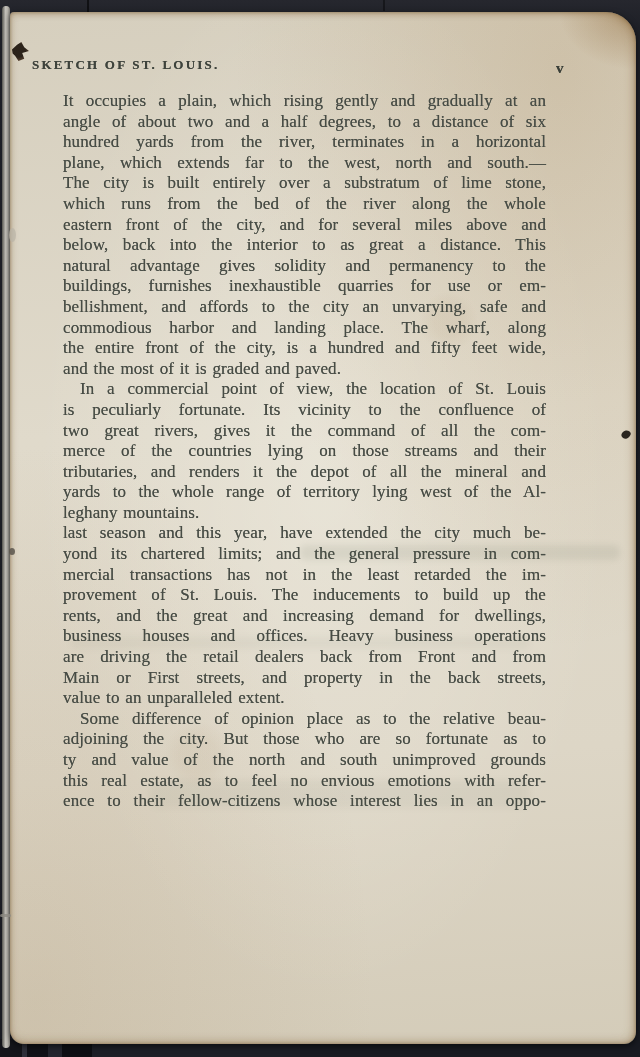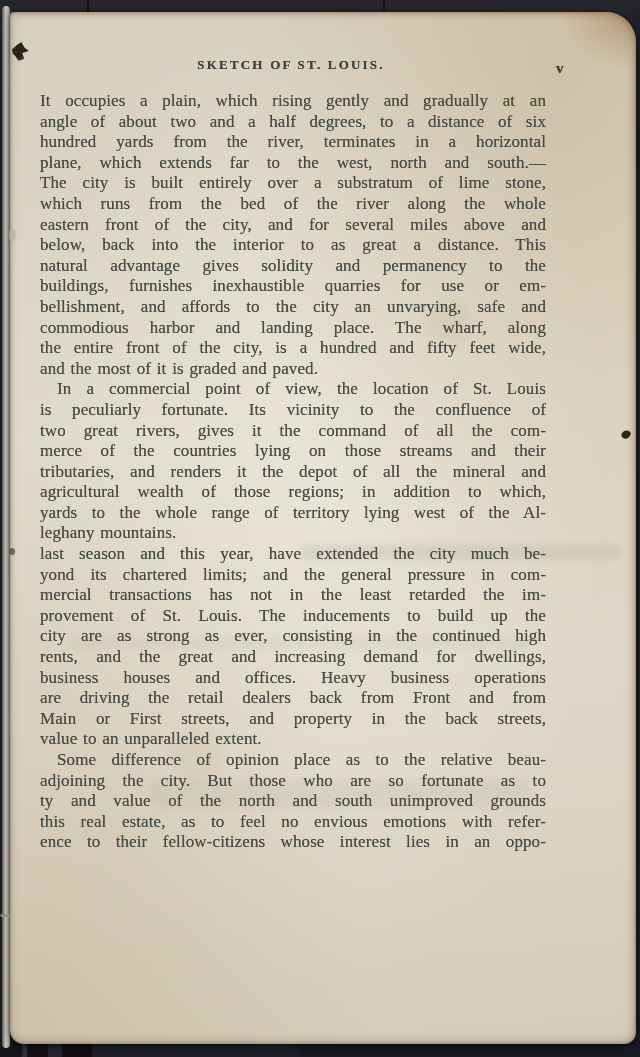--- a/index.html
+++ b/index.html
@@ -44,37 +44,37 @@
       inset 0 -3px 8px rgba(130,100,65,.25),
       0 2px 6px rgba(0,0,0,.6);
   }
   .corner-wear{
     position:absolute;right:0;top:0;width:80px;height:60px;
     border-radius:4px 30px 12px 14px;
     background:radial-gradient(ellipse at 100% 0%, rgba(140,100,50,.45), rgba(140,100,50,.15) 45%, transparent 68%);
     pointer-events:none;
   }
   
-  .running-header{position:absolute;left:28px;top:43px;width:506px;text-align:center;}
+  .running-header{position:absolute;left:22px;top:43px;width:506px;}
   .header-title{
     font-size:13px;font-weight:bold;letter-spacing:2.2px;color:#3e433c;
     text-shadow:0 0 .6px rgba(62,67,60,.8);
   }
   .page-number{
     position:absolute;left:546px;top:48px;font-size:15px;font-weight:bold;color:#3a3f38;
     text-shadow:0 0 .6px rgba(58,63,56,.8);
   }
   
   .textblock{
     position:absolute;left:30px;top:79px;width:506px;
     font-size:17px;line-height:20.6px;color:#474c45;
     text-shadow:0 0 .55px rgba(70,75,68,.75);
     letter-spacing:.1px;word-spacing:1.4px;
   }
-  .line{text-align:justify;text-align-last:justify;white-space:normal;}
+  .line{text-align:justify;text-align-last:justify;white-space:normal;margin-left:23px;}
   .line.short{text-align-last:left;}
   .line.indent{text-indent:17px;}
   
   .ghost{position:absolute;filter:blur(3px);background:#57624f;border-radius:6px;pointer-events:none;}
   .g1{left:290px;top:533px;width:320px;height:15px;opacity:.10;}
   .g2{left:60px;top:625px;width:460px;height:12px;opacity:.05;}
   .g3{left:140px;top:768px;width:380px;height:28px;opacity:.06;}
   
   .mark-blob{
     position:absolute;left:12px;top:42px;width:17px;height:19px;
@@ -120,30 +120,28 @@
         <div class="line">commodious harbor and landing place.  The wharf, along</div>
         <div class="line">the entire front of the city, is a hundred and fifty feet wide,</div>
         <div class="line short">and the most of it is graded and paved.</div>
       </div>
       <div>
         <div class="line indent">In a commercial point of view, the location of St. Louis</div>
         <div class="line">is peculiarly fortunate.  Its vicinity to the confluence of</div>
         <div class="line">two great rivers, gives it the command of all the com-</div>
         <div class="line">merce of the countries lying on those streams and their</div>
         <div class="line">tributaries, and renders it the depot of all the mineral and</div>
-        <div class="line">agricultural wealth of those regions; in addition to which,</div>
         <div class="line">yards to the whole range of territory lying west of the Al-</div>
         <div class="line short">leghany mountains.</div>
       </div>
       <div>
         <div class="line">last season and this year, have extended the city much be-</div>
         <div class="line">yond its chartered limits; and the general pressure in com-</div>
         <div class="line">mercial transactions has not in the least retarded the im-</div>
         <div class="line">provement of St. Louis.  The inducements to build up the</div>
-        <div class="line">city are as strong as ever, consisting in the continued high</div>
         <div class="line">rents, and the great and increasing demand for dwellings,</div>
         <div class="line">business houses and offices.  Heavy business operations</div>
         <div class="line">are driving the retail dealers back from Front and from</div>
         <div class="line">Main or First streets, and property in the back streets,</div>
         <div class="line short">value to an unparalleled extent.</div>
       </div>
       <div>
         <div class="line indent">Some difference of opinion place as to the relative beau-</div>
         <div class="line">adjoining the city.  But those who are so fortunate as to</div>
         <div class="line">ty and value of the north and south unimproved grounds</div>

